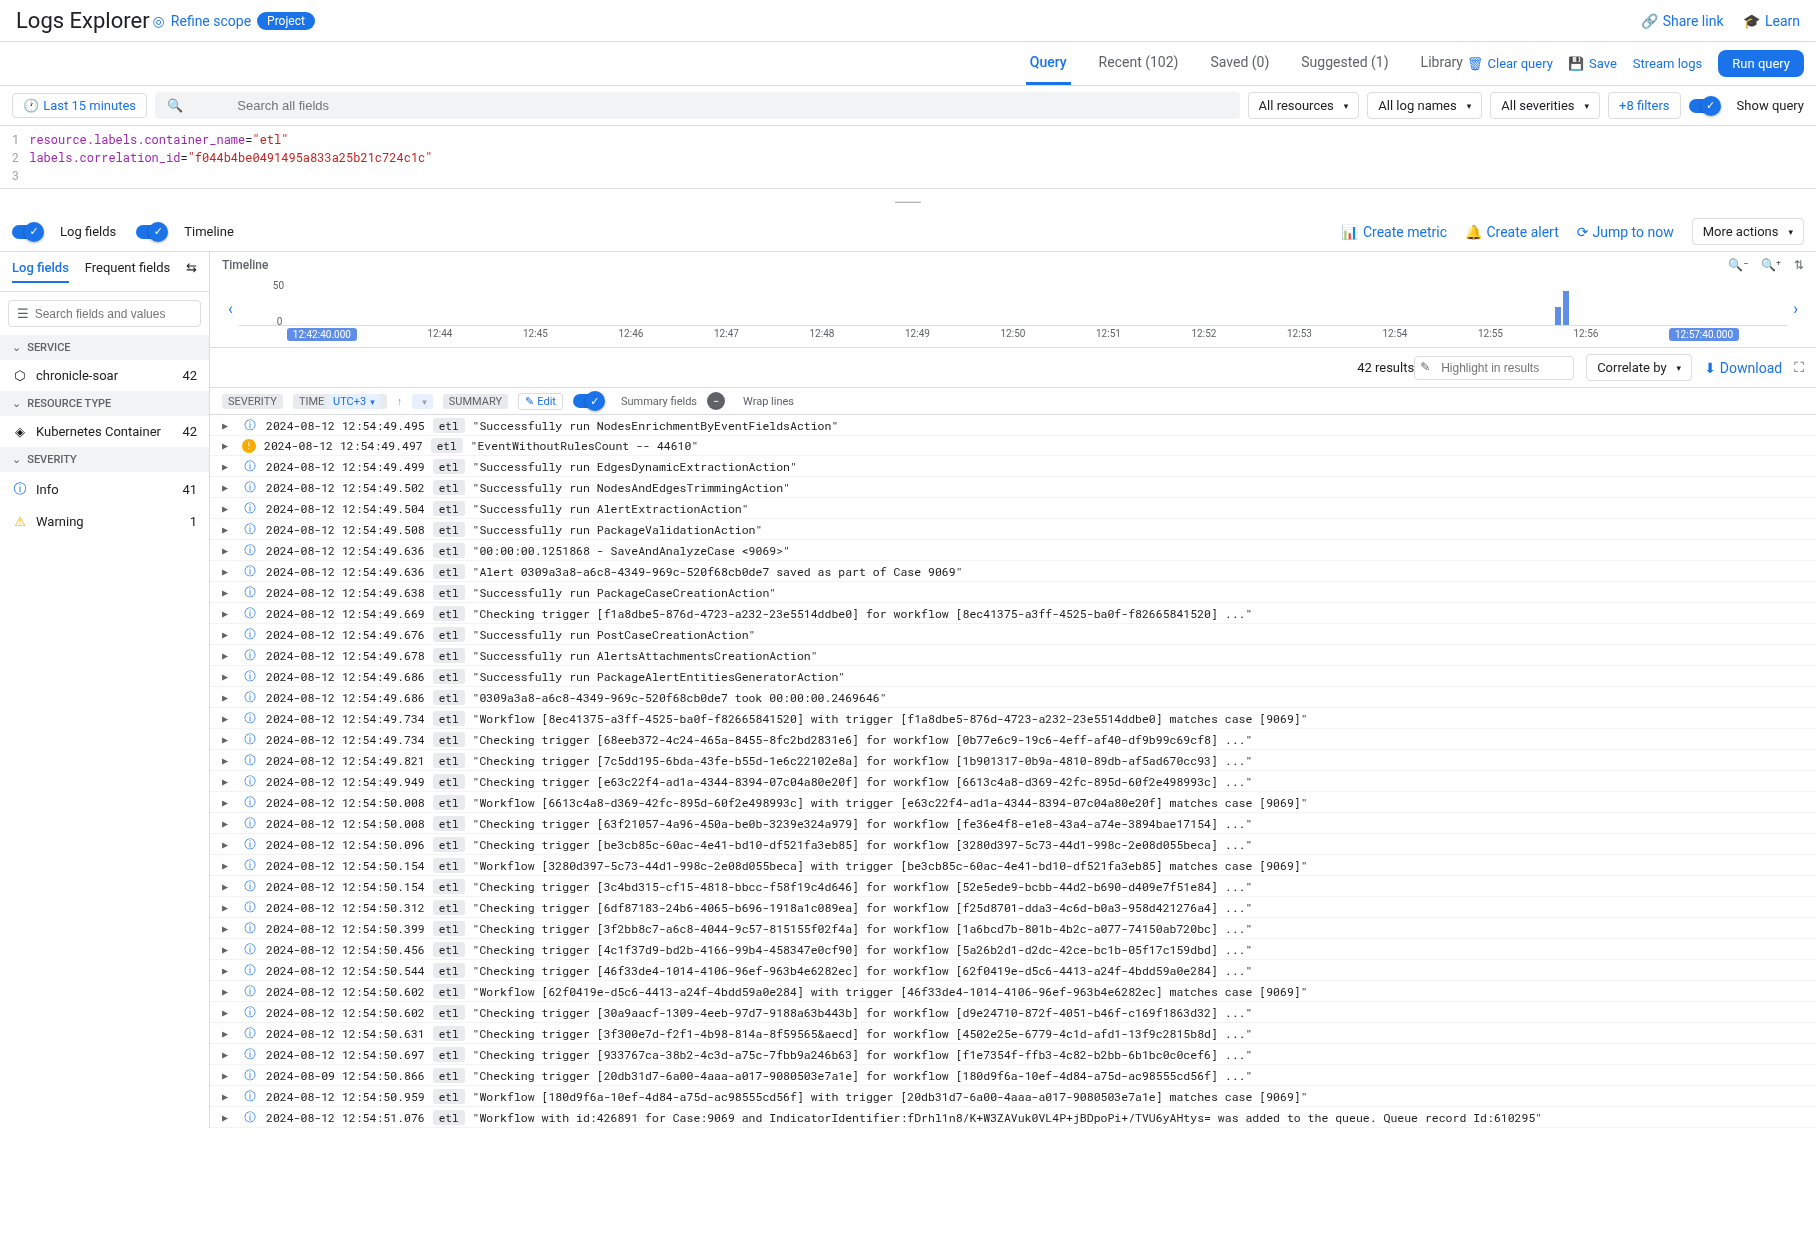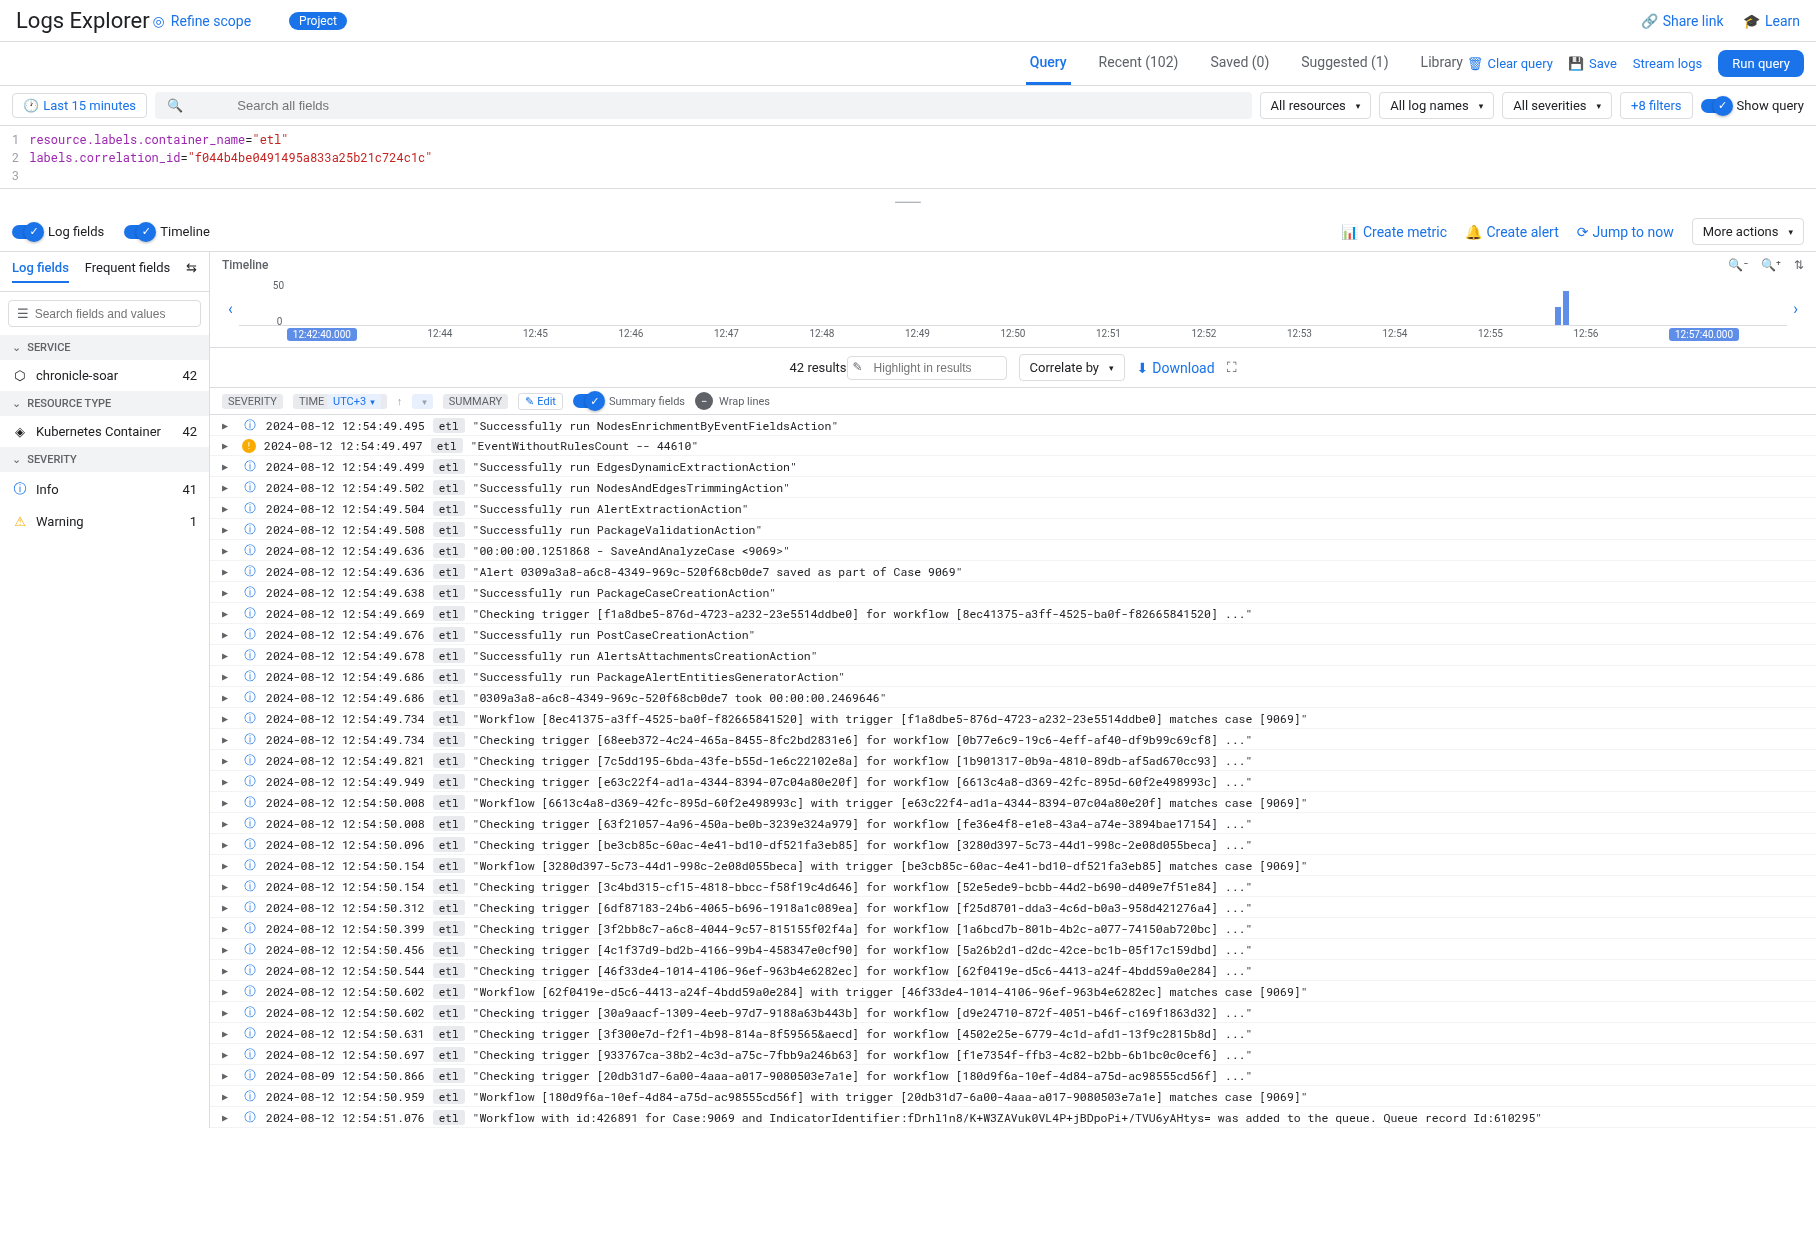--- a/index.html
+++ b/index.html
@@ -1,39 +1,39 @@
 <!DOCTYPE html>
 <html><head>
 <meta charset="utf-8">
 <style>
 * { margin: 0; padding: 0; box-sizing: border-box; }
 body { font-family: 'Google Sans', Roboto, Arial, sans-serif; font-size: 13px; color: #202124; background: #fff; }
 .top-bar { display: flex; align-items: center; justify-content: space-between; padding: 8px 16px; border-bottom: 1px solid #dadce0; }
 .top-left { display: flex; align-items: center; gap: 3px; }
 .title { font-size: 22px; font-weight: 400; }
 .refine { display: flex; align-items: center; gap: 6px; color: #1a73e8; font-size: 14px; }
-.pill { background: #1a73e8; color: #fff; padding: 2px 10px; border-radius: 10px; font-size: 12px; margin-left: 32px; }
+.pill { background: #1a73e8; color: #fff; padding: 2px 10px; border-radius: 10px; font-size: 12px; }
 .top-right { display: flex; gap: 20px; }
 .link-blue { color: #1a73e8; display: flex; align-items: center; gap: 4px; font-size: 14px; cursor: pointer; }
 
 .tabs-row { display: flex; align-items: center; justify-content: flex-end; padding: 0 12px; border-bottom: 1px solid #dadce0; }
 .tabs { display: flex; gap: 24px; }
 .tab { padding: 12px 4px; font-size: 14px; color: #5f6368; cursor: pointer; }
 .tab.active { color: #1a73e8; border-bottom: 3px solid #1a73e8; font-weight: 500; }
 .tab-actions { display: flex; gap: 16px; align-items: center; }
 .tab-actions .link-blue { font-size: 13px; }
 .btn-primary { background: #1a73e8; color: #fff; padding: 6px 14px; border-radius: 8px; font-size: 13px; cursor: pointer; }
 
 .filter-row { display: flex; align-items: center; gap: 8px; padding: 6px 12px; border-bottom: 1px solid #dadce0; }
 .time-chip { display: flex; align-items: center; gap: 4px; border: 1px solid #dadce0; padding: 4px 10px; border-radius: 4px; color: #1a73e8; font-size: 13px; }
 .search-box { flex: 1; display: flex; align-items: center; gap: 8px; background: #f1f3f4; padding: 6px 12px; border-radius: 4px; color: #5f6368; }
 .search-box input { flex: 1; background: transparent; border: none; outline: none; font-size: 13px; margin-left: 46px; }
 .dd { border: 1px solid #dadce0; padding: 5px 10px; border-radius: 4px; display: flex; align-items: center; gap: 6px; font-size: 13px; cursor: pointer; }
 .plus-filters { color: #1a73e8; border: 1px solid #dadce0; padding: 5px 10px; border-radius: 4px; font-size: 13px; }
-.toggle { display: flex; align-items: center; gap: 6px; }
+.toggle { display: flex; align-items: center; gap: 18px; }
 .toggle-switch { width: 30px; height: 14px; background: #1a73e8; border-radius: 8px; position: relative; }
 .toggle-switch::after { content: '✓'; position: absolute; right: -2px; top: -3px; width: 20px; height: 20px; background: #1a73e8; color:#fff; border-radius: 50%; display:flex; align-items:center; justify-content:center; font-size:11px; box-shadow: 0 1px 3px rgba(0,0,0,0.3); }
 
 .query-editor { padding: 4px 12px; border-bottom: 1px solid #dadce0; font-family: 'Roboto Mono', monospace; font-size: 12px; display:flex; }
 .gutter { color: #9aa0a6; padding-right: 10px; text-align:right; }
 .gutter div { line-height: 18px; }
 .code div { line-height: 18px; }
 .code .key { color: #9c27b0; }
 .code .str { color: #c5221f; }
 .drag-handle { text-align: center; color: #9aa0a6; font-size: 14px; padding: 2px; }
@@ -62,21 +62,21 @@
 .timeline-head { font-size: 12px; color: #5f6368; font-weight: 500; margin-bottom: 4px; display:flex; justify-content:space-between; align-items:center;}
 .timeline-chart { position: relative; height: 50px; border-bottom: 1px solid #dadce0; }
 .ylabel { position:absolute; left:34px; top:4px; font-size:10px; color:#5f6368; }
 .zero { position:absolute; left:38px; bottom:-2px; font-size:10px; color:#5f6368; }
 .nav-arrow { color:#1a73e8; cursor:pointer; padding:0 6px; font-size:16px;}
 .bars { position:absolute; left:48px; right:10px; top:0; bottom:0; display:flex; align-items:flex-end; justify-content:space-between; }
 .br { width:6px; background:#5f8ee8; }
 .time-axis { display:flex; justify-content:space-between; font-size:10px; color:#5f6368; padding: 2px 48px 0; gap: 11px; }
 .time-axis .marker { background:#5f8ee8; color:#fff; padding:1px 6px; border-radius:3px; }
 
-.results-bar { display:flex; justify-content:center; align-items:center; padding:6px 12px; border-bottom:1px solid #dadce0; }
+.results-bar { display:flex; justify-content:flex-end; align-items:center; padding:6px 12px; border-bottom:1px solid #dadce0; }
 .results-bar input { border:1px solid #dadce0; padding:4px 8px 4px 26px; border-radius:4px; font-size:12px; width:160px; }
 .hl-wrap { position:relative; }
 .hl-wrap::before { content:'✎'; position:absolute; left:6px; top:4px; color:#5f6368; font-size:12px; }
 .rb-right { display:flex; gap:12px; align-items:center; }
 
 .table-head { display:flex; align-items:center; gap:10px; padding:4px 12px; border-bottom:1px solid #dadce0; font-size:11px; color:#5f6368; }
 .th-chip { background:#e8eaed; padding:1px 6px; border-radius:3px; }
 .th-sub { color:#1a73e8; background:#e8f0fe; padding:1px 6px; border-radius:3px; }
 .th-arrow { color:#9aa0a6; }
 .th-edit { color:#1a73e8; border:1px solid #dadce0; padding:1px 6px; border-radius:3px; display:flex; gap:3px; align-items:center; }

